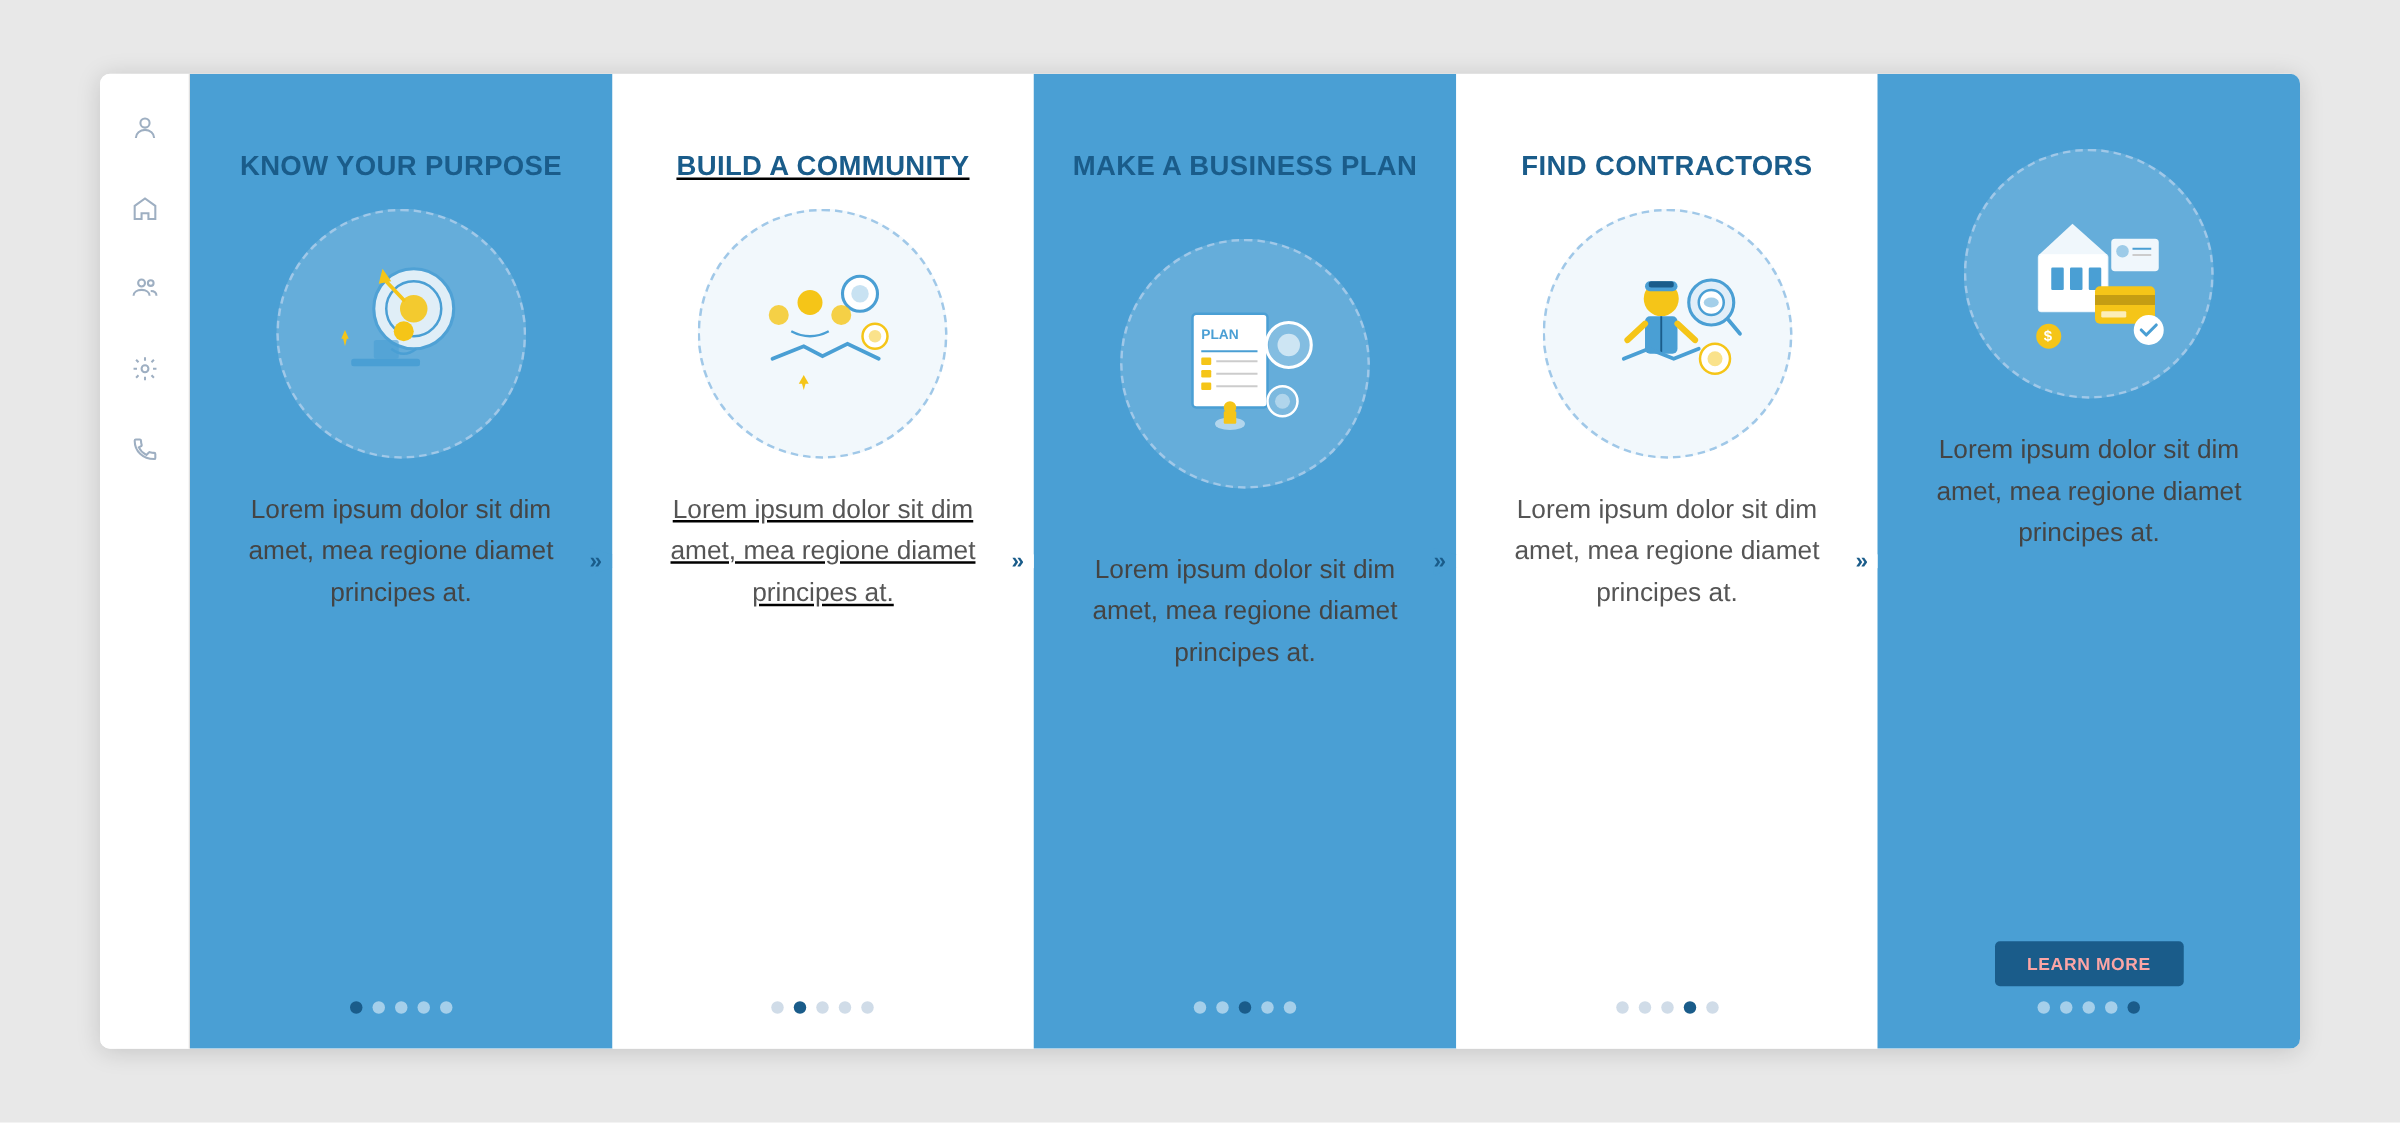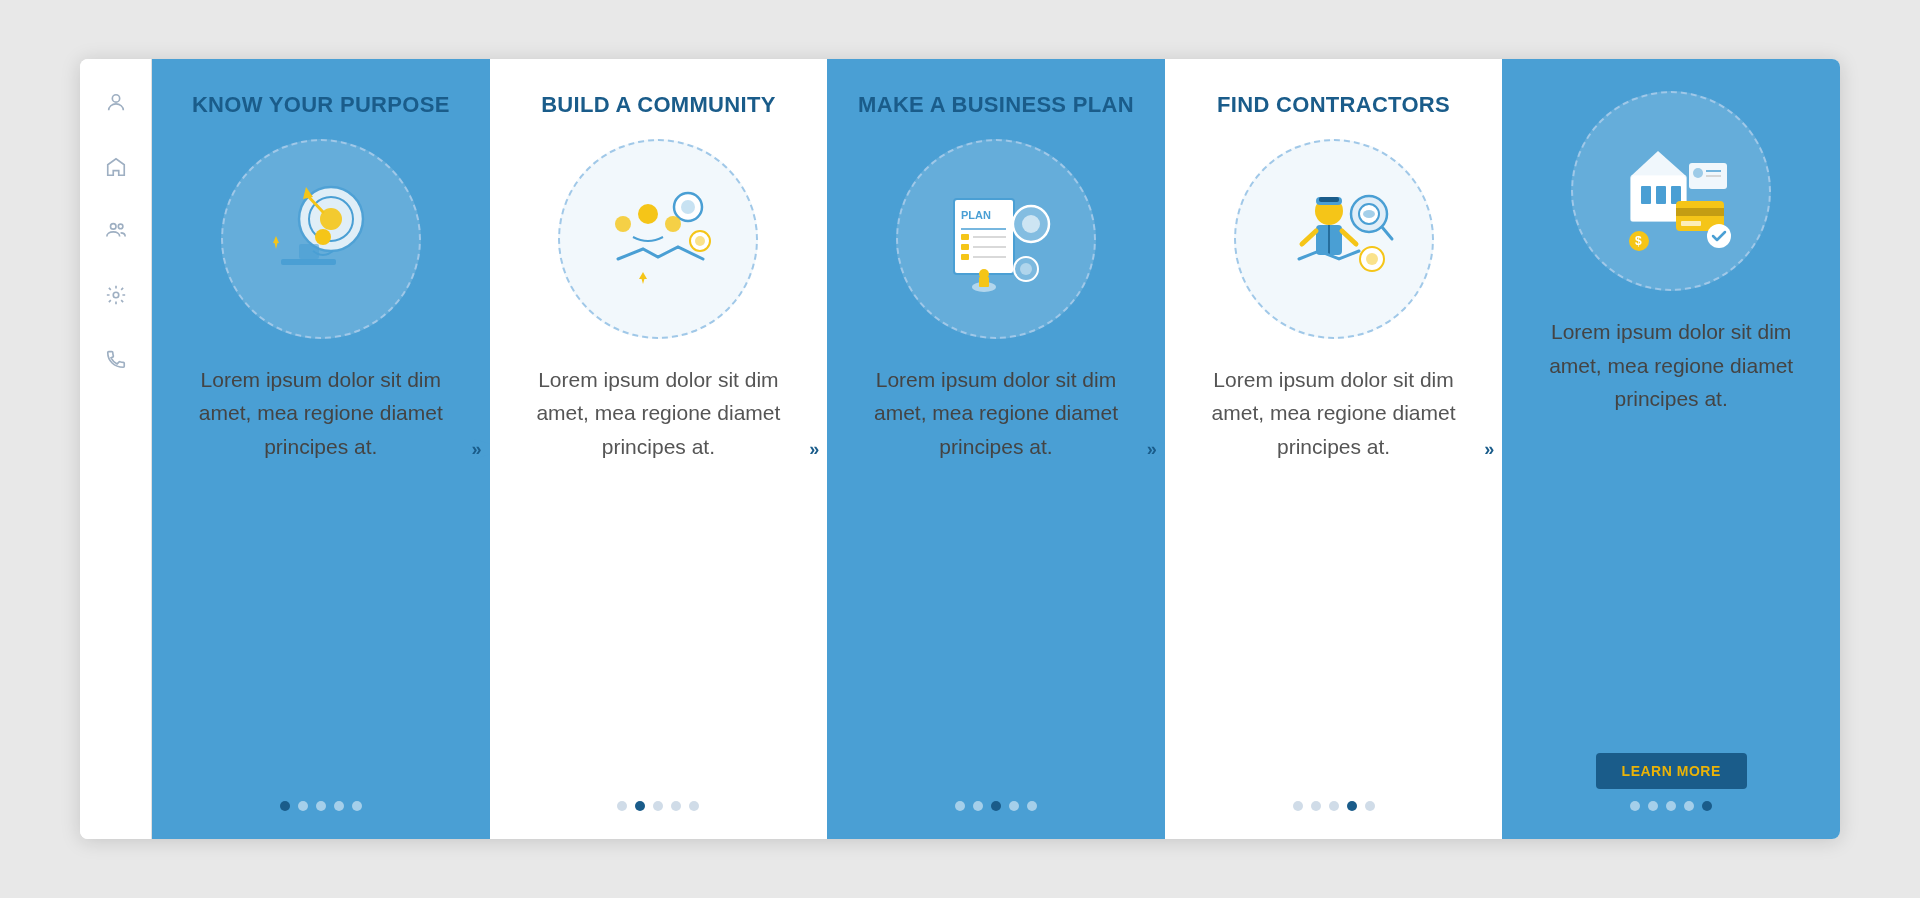--- a/index.html
+++ b/index.html
@@ -56,21 +56,21 @@
       overflow: hidden;
     }
 
     
     .card {
       flex: 1;
       display: flex;
       flex-direction: column;
       align-items: center;
       position: relative;
-      padding: 32px 28px 28px;
+      padding: 60px 28px 28px;
       overflow: hidden;
     }
     .card:nth-child(odd) {
       background: #4a9fd4;
     }
     .card:nth-child(even) {
       background: #fff;
     }
 
     
@@ -154,21 +154,21 @@
     }
     .dot.active {
       background: #1a5c8a;
     }
     .card:nth-child(odd) .dot { background: rgba(255,255,255,0.4); }
     .card:nth-child(odd) .dot.active { background: #1a5c8a; }
 
     
     .learn-more-btn {
       background: #1a5c8a;
-      color: #eab308;
+      color: #fca5a5;
       border: none;
       border-radius: 4px;
       padding: 10px 26px;
       font-size: 14px;
       font-weight: 700;
       letter-spacing: 0.5px;
       cursor: pointer;
       margin-top: 10px;
       text-transform: uppercase;
     }
@@ -257,21 +257,21 @@
       <div class="dots">
         <div class="dot active"></div>
         <div class="dot" style="background:rgba(255,255,255,0.5)"></div>
         <div class="dot" style="background:rgba(255,255,255,0.5)"></div>
         <div class="dot" style="background:rgba(255,255,255,0.5)"></div>
         <div class="dot" style="background:rgba(255,255,255,0.5)"></div>
       </div>
       <div class="card-chevron">»</div>
     </div>
 
-    <div class="card" style="background:#fff;">
+    <div class="card" style="background:#fff;text-decoration:underline;">
       <div class="card-title">BUILD A COMMUNITY</div>
       <div class="card-illustration">
         <svg class="illus-svg" viewBox="0 0 140 140" fill="none" xmlns="http://www.w3.org/2000/svg">
 
           <circle cx="100" cy="38" r="14" stroke="#4a9fd4" stroke-width="2.5" fill="white"></circle>
           <circle cx="100" cy="38" r="7" fill="#4a9fd4" opacity="0.3"></circle>
 
           <circle cx="60" cy="45" r="10" fill="#f5c518"></circle>
           <path d="M45 68 Q60 76 75 68" stroke="#4a9fd4" stroke-width="2" fill="none"></path>
           <circle cx="85" cy="55" r="8" fill="#f5c518" opacity="0.8"></circle>
@@ -290,21 +290,21 @@
       <div class="dots">
         <div class="dot" style="background:#d0dce8"></div>
         <div class="dot active" style="background:#1a5c8a"></div>
         <div class="dot" style="background:#d0dce8"></div>
         <div class="dot" style="background:#d0dce8"></div>
         <div class="dot" style="background:#d0dce8"></div>
       </div>
       <div class="card-chevron">»</div>
     </div>
 
-    <div class="card" style="background:#4a9fd4;">
+    <div class="card" style="background:#4a9fd4;gap:24px;">
       <div class="card-title">MAKE A BUSINESS PLAN</div>
       <div class="card-illustration">
         <svg class="illus-svg" viewBox="0 0 140 140" fill="none" xmlns="http://www.w3.org/2000/svg">
 
           <rect x="28" y="30" width="60" height="75" rx="3" fill="white" stroke="#4a9fd4" stroke-width="2"></rect>
           <text x="35" y="50" font-size="11" font-weight="bold" fill="#4a9fd4">PLAN</text>
           <line x1="35" y1="60" x2="80" y2="60" stroke="#4a9fd4" stroke-width="1.5"></line>
           <rect x="35" y="65" width="8" height="6" rx="1" fill="#f5c518"></rect>
           <line x1="47" y1="68" x2="80" y2="68" stroke="#ccc" stroke-width="1.5"></line>
           <rect x="35" y="75" width="8" height="6" rx="1" fill="#f5c518"></rect>

